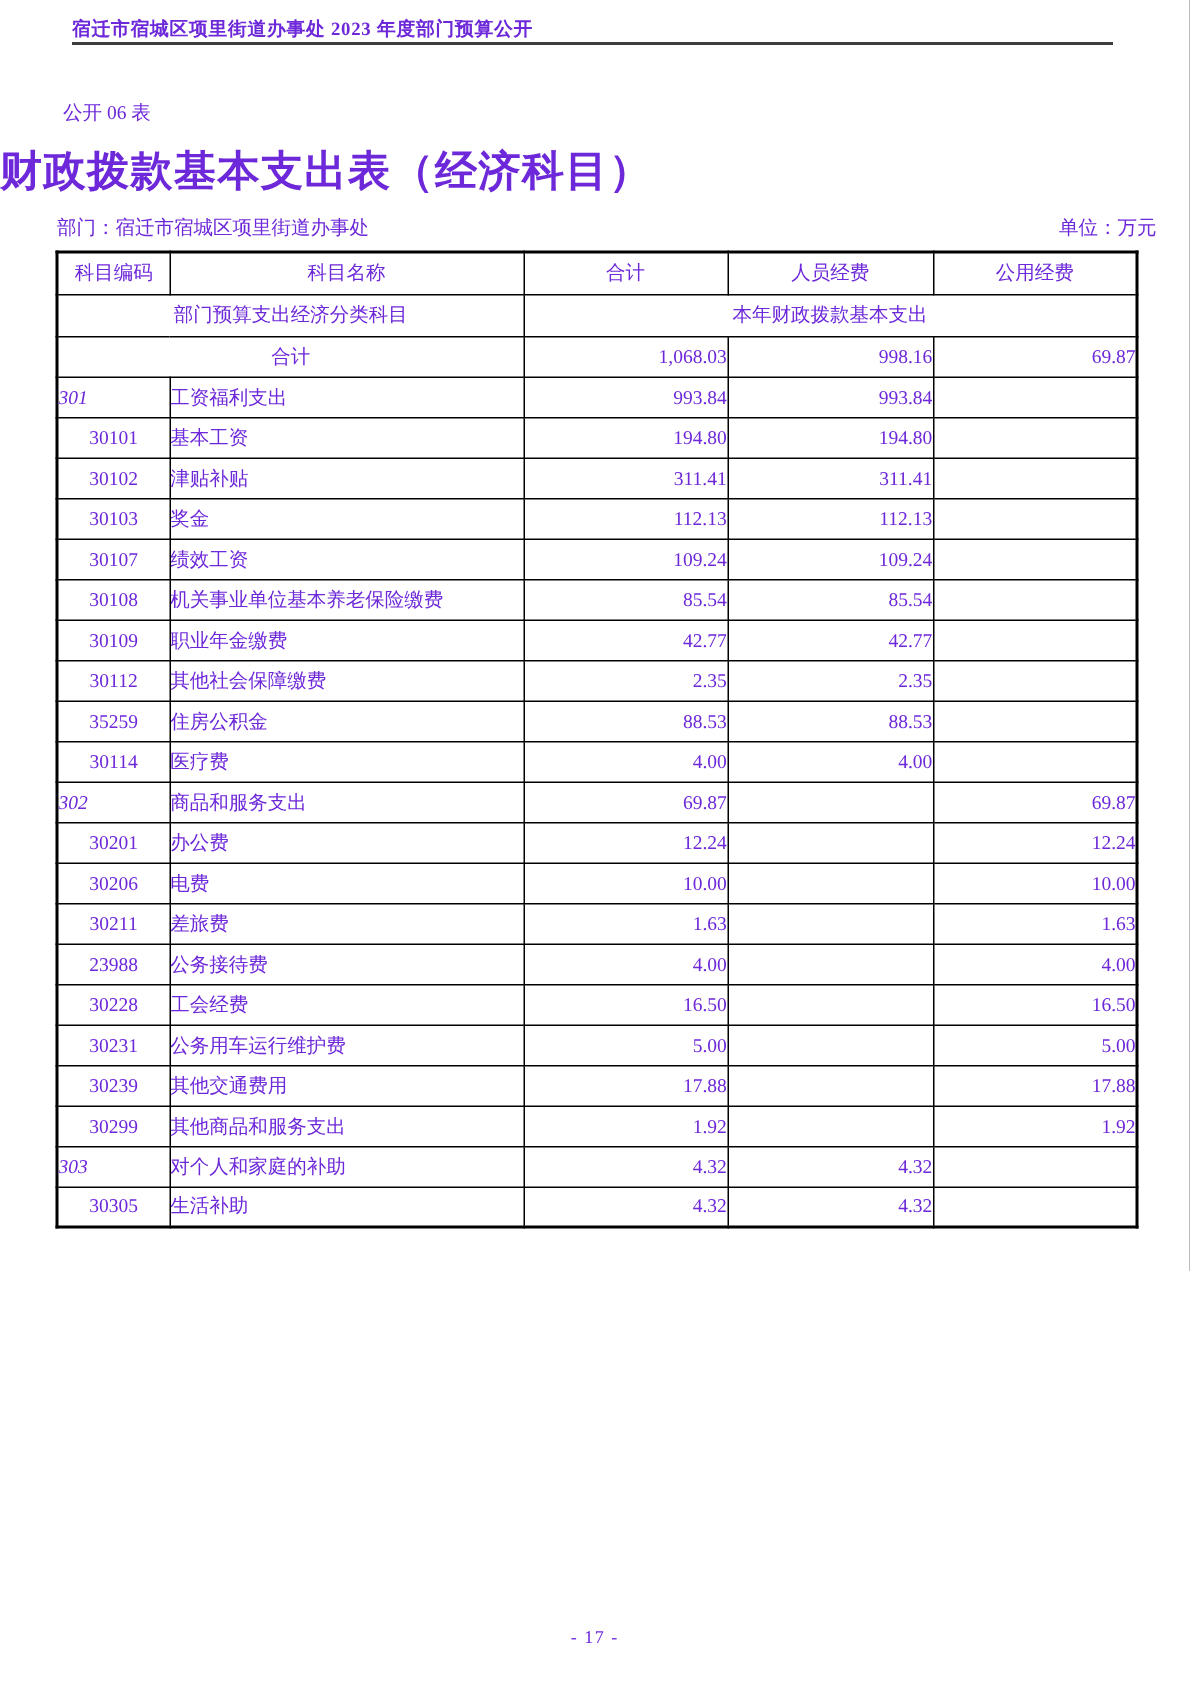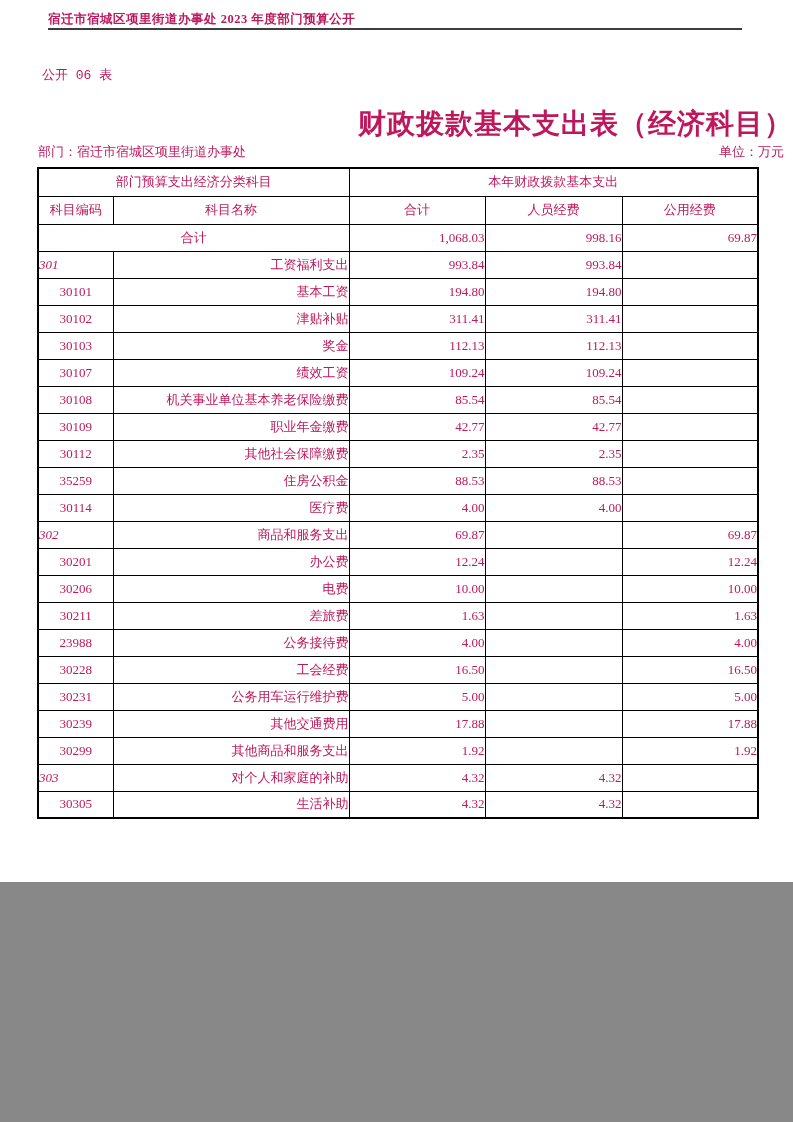--- a/index.html
+++ b/index.html
@@ -1,70 +1,70 @@
 <!DOCTYPE html>
 <html><head>
 <meta charset="utf-8">
 <style>
   * { margin:0; padding:0; box-sizing:border-box; }
   html,body { background:#888; }
   .page {
     position:relative;
-    width:793px; height:882px;
+    width:793px; height:1122px;
     margin:0 auto;
     background:#ffffff;
-    color:#be185d;
+    color:#6d28d9;
     font-family:"Liberation Serif","DejaVu Serif",serif;
     overflow:hidden;
   }
   .doc-header {
     position:absolute; left:48px; top:11px;
     font-size:12.5px; font-weight:bold;
     letter-spacing:0.5px;
     white-space:nowrap;
   }
   .doc-header-rule {
     position:absolute; left:48px; top:28px;
     width:694px; height:2px; background:#3d3d3d;
   }
   .table-label {
     position:absolute; left:42px; top:66px;
-    font-size:13px; white-space:nowrap;font-family:Liberation Mono, monospace;
+    font-size:13px; white-space:nowrap;
   }
   .title {
-    position:absolute; left:0; top:105px; width:100%;
-    text-align:right;
+    position:absolute; left:0; top:95px; width:100%;
+    text-align:left;
     font-size:28px; font-weight:bold;
     letter-spacing:1px;
     white-space:nowrap;
   }
   .meta-row { position:absolute; left:0; top:143px; width:100%; height:18px; font-size:13px; }
   .dept { position:absolute; left:38px; white-space:nowrap; }
-  .unit { position:absolute; right:9px; white-space:nowrap; word-spacing:3px; }
+  .unit { position:absolute; right:22px; white-space:nowrap; word-spacing:3px; }
   table.budget {
     position:absolute; left:37px; top:167px;
     width:720px;
     border-collapse:collapse;
     table-layout:fixed;
     border:2px solid #000;
   }
   table.budget th, table.budget td {
     border:1px solid #000;
     height:27px;
     font-size:13px;
     font-weight:normal;
     padding:0;
     white-space:nowrap;
     overflow:hidden;
     vertical-align:middle;
   }
   table.budget thead th { height:28px; text-align:center; }
   td.code-sec  { text-align:left;  padding-left:3px;font-style:italic; }
   td.code-item { text-align:center; }
-  td.name  { text-align:right; padding-left:7px; }
+  td.name  { text-align:left; padding-left:7px; }
   td.num   { text-align:right; padding-right:6px; }
   td.grand { text-align:center; }
   .page-number {
     position:absolute; left:0; top:1084px; width:100%;
     text-align:center; font-size:12px;
     letter-spacing:1px;
   }
 </style>
 </head>
 <body>
@@ -86,30 +86,30 @@
   <table class="budget">
     <colgroup>
       <col style="width:75px">
       <col style="width:236px">
       <col style="width:136px">
       <col style="width:137px">
       <col style="width:136px">
     </colgroup>
     <thead>
       <tr>
-        <th colspan="2">部门预算支出经济分类科目</th>
-        <th colspan="3">本年财政拨款基本支出</th>
-      </tr>
-      <tr>
         <th>科目编码</th>
         <th>科目名称</th>
         <th>合计</th>
         <th>人员经费</th>
         <th>公用经费</th>
       </tr>
+      <tr>
+        <th colspan="2">部门预算支出经济分类科目</th>
+        <th colspan="3">本年财政拨款基本支出</th>
+      </tr>
     </thead>
     <tbody>
       <tr>
         <td colspan="2" class="grand">合计</td>
         <td class="num">1,068.03</td>
         <td class="num">998.16</td>
         <td class="num">69.87</td>
       </tr>
       <tr>
         <td class="code-sec">301</td>

